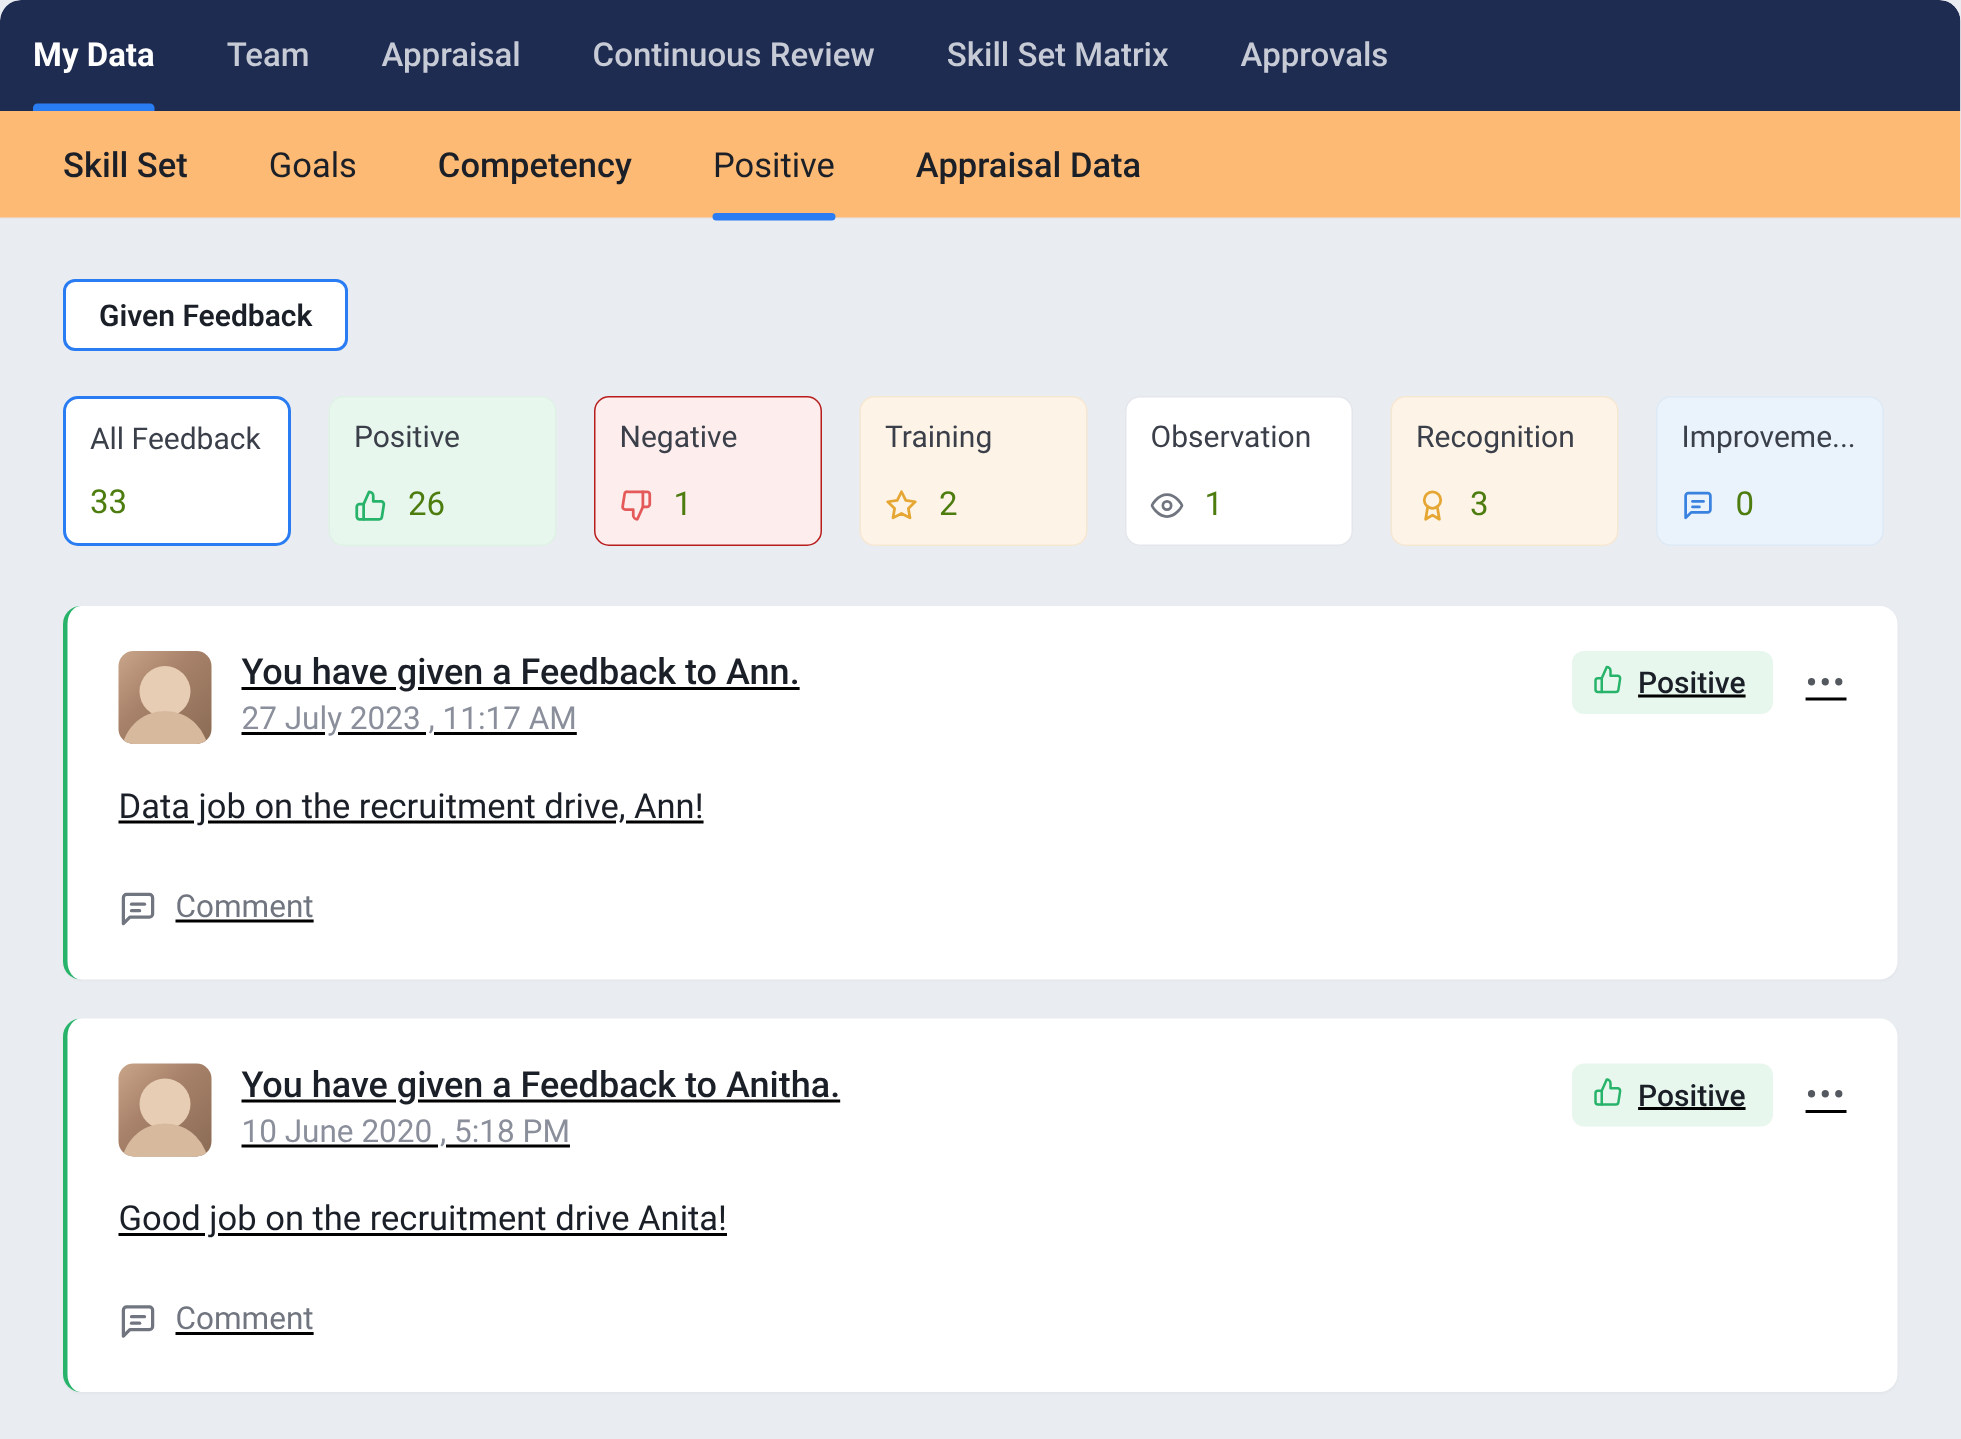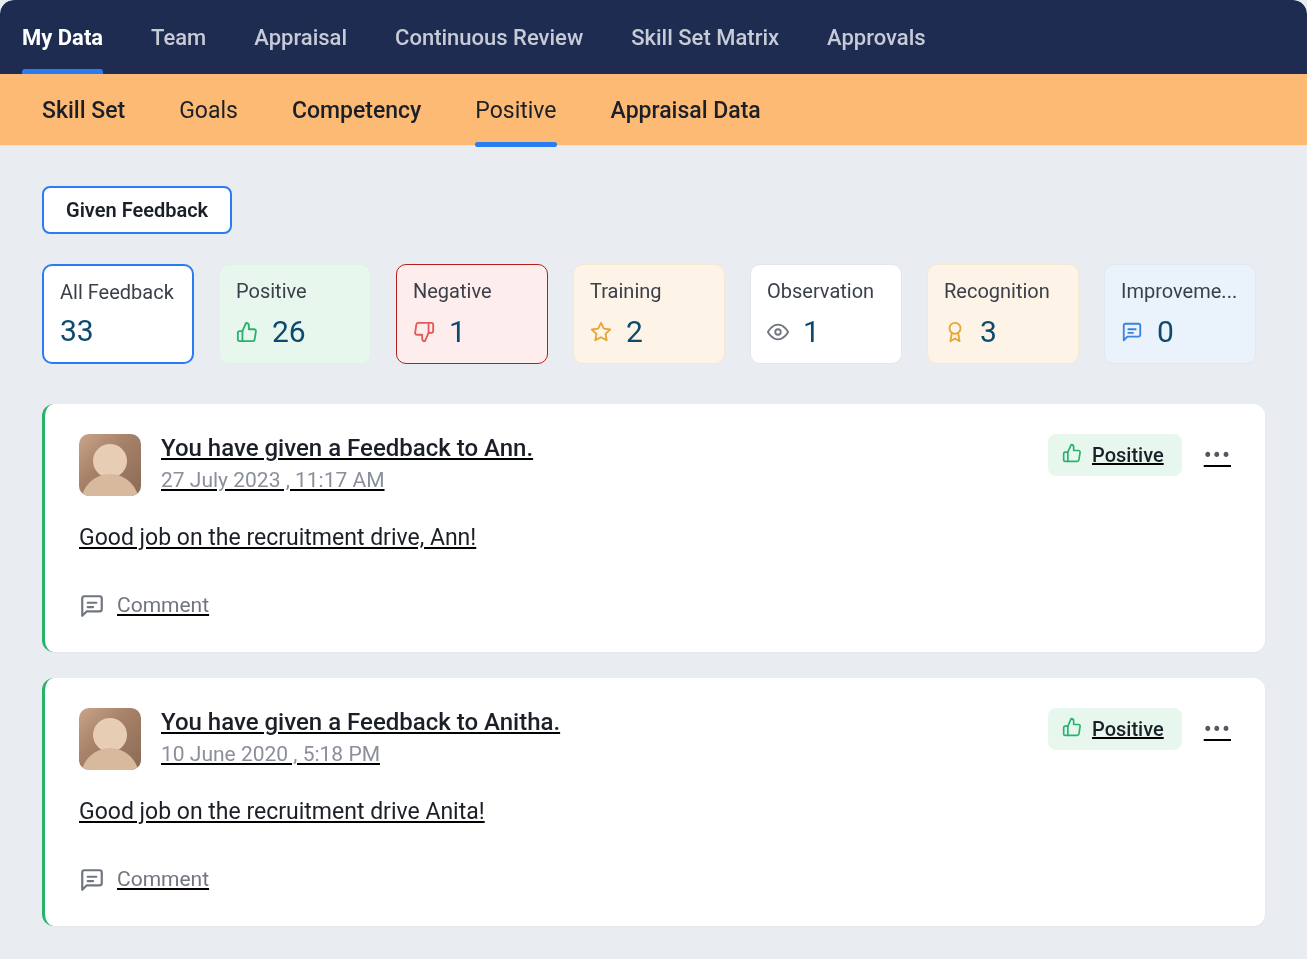--- a/index.html
+++ b/index.html
@@ -138,22 +138,22 @@
     white-space: nowrap;
     overflow: hidden;
     text-overflow: ellipsis;
   }
   .filter-count-row {
     display: flex;
     align-items: center;
     gap: 14px;
   }
   .filter-count {
-    font-size: 30px;
-    color: #0c4a6e;
+    font-size: 22px;
+    color: #4d7c0f;
   }
   .filter-icon {
     width: 22px;
     height: 22px;
     display: flex;
     align-items: center;
     justify-content: center;
   }
   .fc-positive { background: #e8f7ee; border: 1px solid #dff1e5; }
   .fc-negative { background: #fdedec; border: 1px solid #b91c1c; }
@@ -379,21 +379,21 @@
               <svg width="20" height="20" viewBox="0 0 24 24" fill="none" stroke="#27b36a" stroke-width="2" stroke-linecap="round" stroke-linejoin="round">
                   <path d="M14 9V5a3 3 0 0 0-3-3l-4 9v11h11.3a2 2 0 0 0 2-1.7l1.4-9a2 2 0 0 0-2-2.3H14z"></path>
                   <path d="M7 22H4a2 2 0 0 1-2-2v-7a2 2 0 0 1 2-2h3"></path>
                 </svg>
             </span>
             <span style="color:#1b1f27">Positive</span>
           </div>
           <div class="more-dots">•••</div>
         </div>
       </div>
-      <div class="fc-body">Good job on the recruitment drive, Ann!</div>
+      <div class="fc-body">Data job on the recruitment drive, Ann!</div>
       <div class="fc-comment">
         <span>
           <svg width="26" height="26" viewBox="0 0 24 24" fill="none" stroke="#70757f" stroke-width="2" stroke-linecap="round" stroke-linejoin="round">
               <path d="M21 15a2 2 0 0 1-2 2H7l-4 4V5a2 2 0 0 1 2-2h14a2 2 0 0 1 2 2z"></path>
               <line x1="8" y1="9" x2="16" y2="9"></line>
               <line x1="8" y1="13" x2="13" y2="13"></line>
             </svg>
         </span>
         <span>Comment</span>
       </div>

